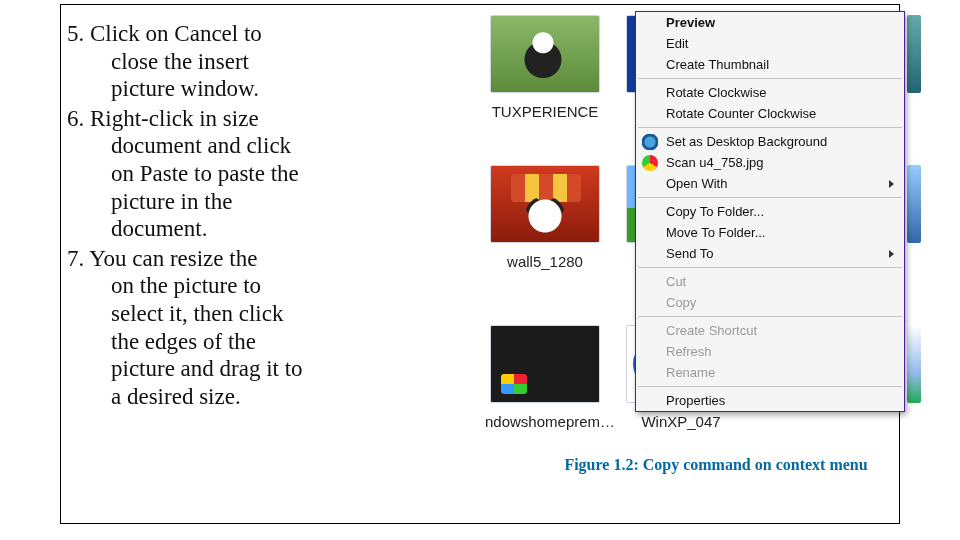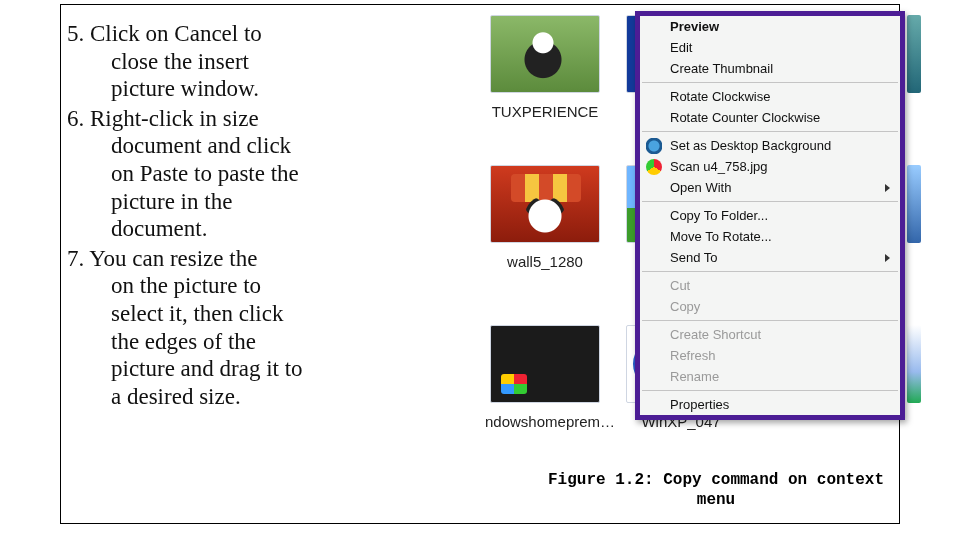--- a/index.html
+++ b/index.html
@@ -37,33 +37,33 @@
   .t-balls { background: #ffffff; }
   .t-balls::before { content:""; position:absolute; left:6px; top:12px; width:52px; height:52px; border-radius:50%;
     background: radial-gradient(circle at 30% 25%, #fff 0 6px, transparent 7px), radial-gradient(circle, #2b66d6 0 60%, #123a9a 100%); }
   .t-balls::after { content:""; position:absolute; left:50px; top:6px; width:52px; height:52px; border-radius:50%;
     background: radial-gradient(circle at 30% 25%, #fff 0 6px, transparent 7px), radial-gradient(circle, #f6d23a 0 60%, #c79a10 100%);
     box-shadow: 0 36px 0 -14px #d33, -34px 40px 0 -16px #3a3; }
 
   .right-edge-photo { position: absolute; left: 846px; width: 14px; background: #888; border-radius: 2px; }
 
   
-  .ctx { position: absolute; left: 574px; top: 6px; width: 270px; background: #f4f5f4; border: 5px solid #4c1d95; box-shadow: 2px 3px 6px rgba(0,0,0,0.35); font-family: Tahoma, Verdana, sans-serif; font-size: 13px; color: #111; }
+  .ctx { position: absolute; left: 574px; top: 6px; width: 270px; background: #f4f5f4; border: 1px solid #4c1d95; box-shadow: 2px 3px 6px rgba(0,0,0,0.35); font-family: Tahoma, Verdana, sans-serif; font-size: 13px; color: #111; }
   .ctx .item { padding: 3px 10px 3px 30px; position: relative; cursor: default; }
   .ctx .item.bold { font-weight: bold; }
   .ctx .item.disabled { color: #9a9a9a; }
   .ctx .sep { height: 1px; background: #c4c4c4; margin: 3px 2px; }
   .ctx .arrow { position: absolute; right: 10px; top: 50%; transform: translateY(-50%); width: 0; height: 0; border-top: 4px solid transparent; border-bottom: 4px solid transparent; border-left: 5px solid #333; }
   .ctx .ico { position: absolute; left: 6px; top: 50%; transform: translateY(-50%); width: 16px; height: 16px; }
   .ico-bg  { background: radial-gradient(circle, #4aa3e0 0 5px, #1b5a92 6px 8px, transparent 9px); border-radius:3px;}
   .ico-av  { background: conic-gradient(#e23 0 120deg, #fc0 120deg 240deg, #3c3 240deg 360deg); border-radius:50%;}
 
   .blue-bar { position:absolute; left:574px; top:108px; width:116px; height:6px; background:#2f5fbf; }
 
-  .caption { position: absolute; left: 470px; top: 465px; width: 370px; font-family: Liberation Mono, monospace; font-size: 16px; font-weight: bold; color: #000000; text-align: center; line-height: 1.25; }
+  .caption { position: absolute; left: 470px; top: 450px; width: 370px; font-family: Liberation Serif, serif; font-size: 16px; font-weight: bold; color: #0369a1; text-align: center; line-height: 1.25; }
 </style>
 </head>
 <body>
 
 <div class="main-frame">
 
   <ol class="instructions">
     <li>
       <span class="num">5.</span>
       <span class="li-text first">Click on Cancel to</span>
@@ -130,21 +130,21 @@
     <div class="item"><span>Create Thumbnail</span></div>
     <div class="sep"></div>
     <div class="item"><span>Rotate Clockwise</span></div>
     <div class="item"><span>Rotate Counter Clockwise</span></div>
     <div class="sep"></div>
     <div class="item"><span class="ico ico-bg"></span><span>Set as Desktop Background</span></div>
     <div class="item"><span class="ico ico-av"></span><span>Scan u4_758.jpg</span></div>
     <div class="item"><span>Open With</span><span class="arrow"></span></div>
     <div class="sep"></div>
     <div class="item"><span>Copy To Folder...</span></div>
-    <div class="item"><span>Move To Rotate...</span></div>
+    <div class="item"><span>Move To Folder...</span></div>
     <div class="item"><span>Send To</span><span class="arrow"></span></div>
     <div class="sep"></div>
     <div class="item disabled"><span>Cut</span></div>
     <div class="item disabled"><span>Copy</span></div>
     <div class="sep"></div>
     <div class="item disabled"><span>Create Shortcut</span></div>
     <div class="item disabled"><span>Refresh</span></div>
     <div class="item disabled"><span>Rename</span></div>
     <div class="sep"></div>
     <div class="item"><span>Properties</span></div>

